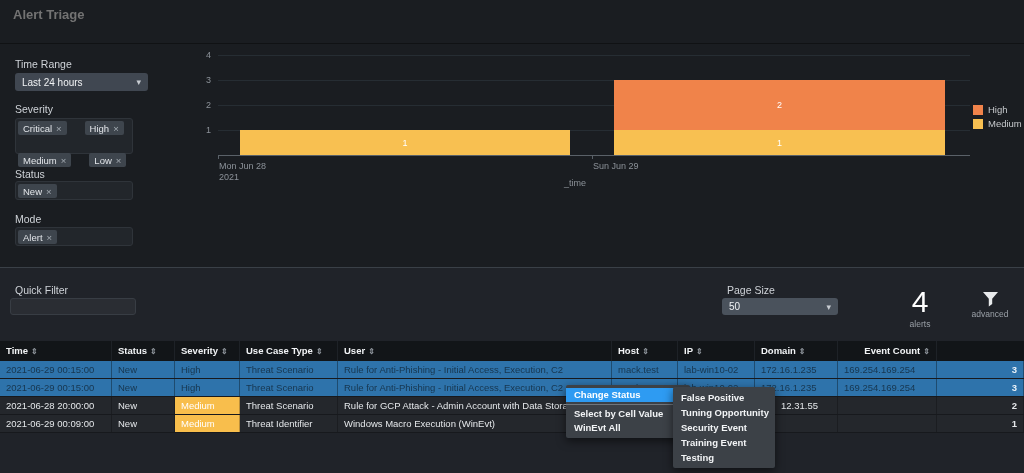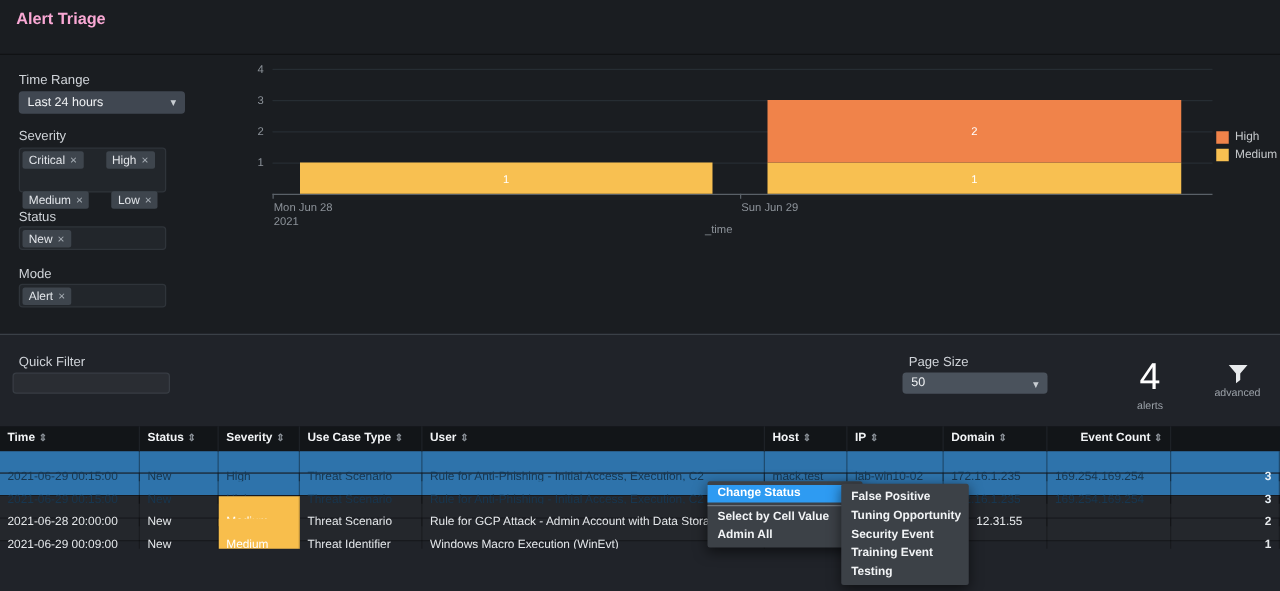--- a/index.html
+++ b/index.html
@@ -6,21 +6,21 @@
   html,body { width:1024px; height:473px; }
   body {
     position: relative;
     background: #1a1d21;
     font-family: "Liberation Sans", sans-serif;
     color: #e6e8ea;
     overflow: hidden;
   }
   
   #header { position:absolute; left:0; top:0; width:1024px; height:44px; background:#1a1d21; border-bottom:1px solid #101214; }
-  #header .title { position:absolute; left:13px; top:7px; font-size:13px; font-weight:bold; color:#f9a8d4; }
+  #header .title { position:absolute; left:13px; top:7px; font-size:13px; font-weight:bold; color:#737373; }
   #header .subtitle { position:absolute; left:13px; top:25px; font-size:10.5px; color:#8f959c; }
 
   
   #filters { position:absolute; left:0; top:44px; width:195px; height:223px; }
   .flabel { position:absolute; left:15px; font-size:10.5px; color:#cfd3d8; }
   .dropdown { position:absolute; display:flex; align-items:center; justify-content:space-between;
     background:#404751; border-radius:3px; padding:0 7px; font-size:10px; color:#f0f2f4; cursor:pointer; }
   #time-range-dd { left:15px; top:29px; width:133px; height:18px; }
   .caret { font-size:9px; color:#c8cdd2; }
   .tagbox { position:absolute; left:15px; width:118px; background:#22262b; border:1px solid #2f343a; border-radius:3px;
@@ -58,21 +58,21 @@
   #adv-box { position:absolute; left:960px; top:24px; width:60px; text-align:center; cursor:pointer; }
 
   
   #table { position:absolute; left:0; top:73px; width:1024px; }
   .tgrid { display:grid; grid-template-columns:112px 63px 65px 98px 274px 66px 77px 83px 99px 87px; }
   #thead { height:20px; background:#121518; }
   .th { font-size:9.5px; font-weight:bold; color:#f2f4f6; line-height:20px; padding:0 6px;
     white-space:nowrap; overflow:hidden; border-right:1px solid #1e2227; cursor:pointer; }
   .th .sort { color:#8c9299; font-size:8px; margin-left:3px; }
   .trow { height:18px; background:#24272c; border-bottom:1px solid #17191d; cursor:pointer; }
-  .td { font-size:9.5px; color:#e4e7ea; line-height:17px; padding:12px 6px;
+  .td { font-size:9.5px; color:#e4e7ea; line-height:17px; padding:0 6px;
     white-space:nowrap; overflow:hidden; border-right:1px solid rgba(0,0,0,0.25); }
   .trow.selected { background:var(--sel-row); }
   .trow.selected .td { color:var(--sel-text); border-right-color:rgba(0,0,0,0.35); }
   .td.sev-med { background:var(--sev-med); color:#ffffff; }
   .td.num, .th.num { text-align:right; font-weight:bold; }
   .trow.selected .td.num { color:#e8f1f8; }
 
   
   .menu { position:absolute; background:#3c4147; border-radius:2px; box-shadow:0 3px 10px rgba(0,0,0,0.55);
     padding:3px 0; z-index:50; }
@@ -243,21 +243,21 @@
   <div id="ctx-items">
       <div class="mi hl">
         <span>Change Status</span>
         <span class="arrow">▶</span>
       </div>
       <div class="mdiv"></div>
       <div class="mi">
         <span>Select by Cell Value</span>
       </div>
       <div class="mi">
-        <span>Admin All</span>
+        <span>WinEvt All</span>
       </div>
     </div>
 </div>
 <div class="menu" id="ctx-submenu">
   <div id="sub-items">
       <div class="mi sub">False Positive</div>
       <div class="mi sub">Tuning Opportunity</div>
       <div class="mi sub">Security Event</div>
       <div class="mi sub">Training Event</div>
       <div class="mi sub">Testing</div>

